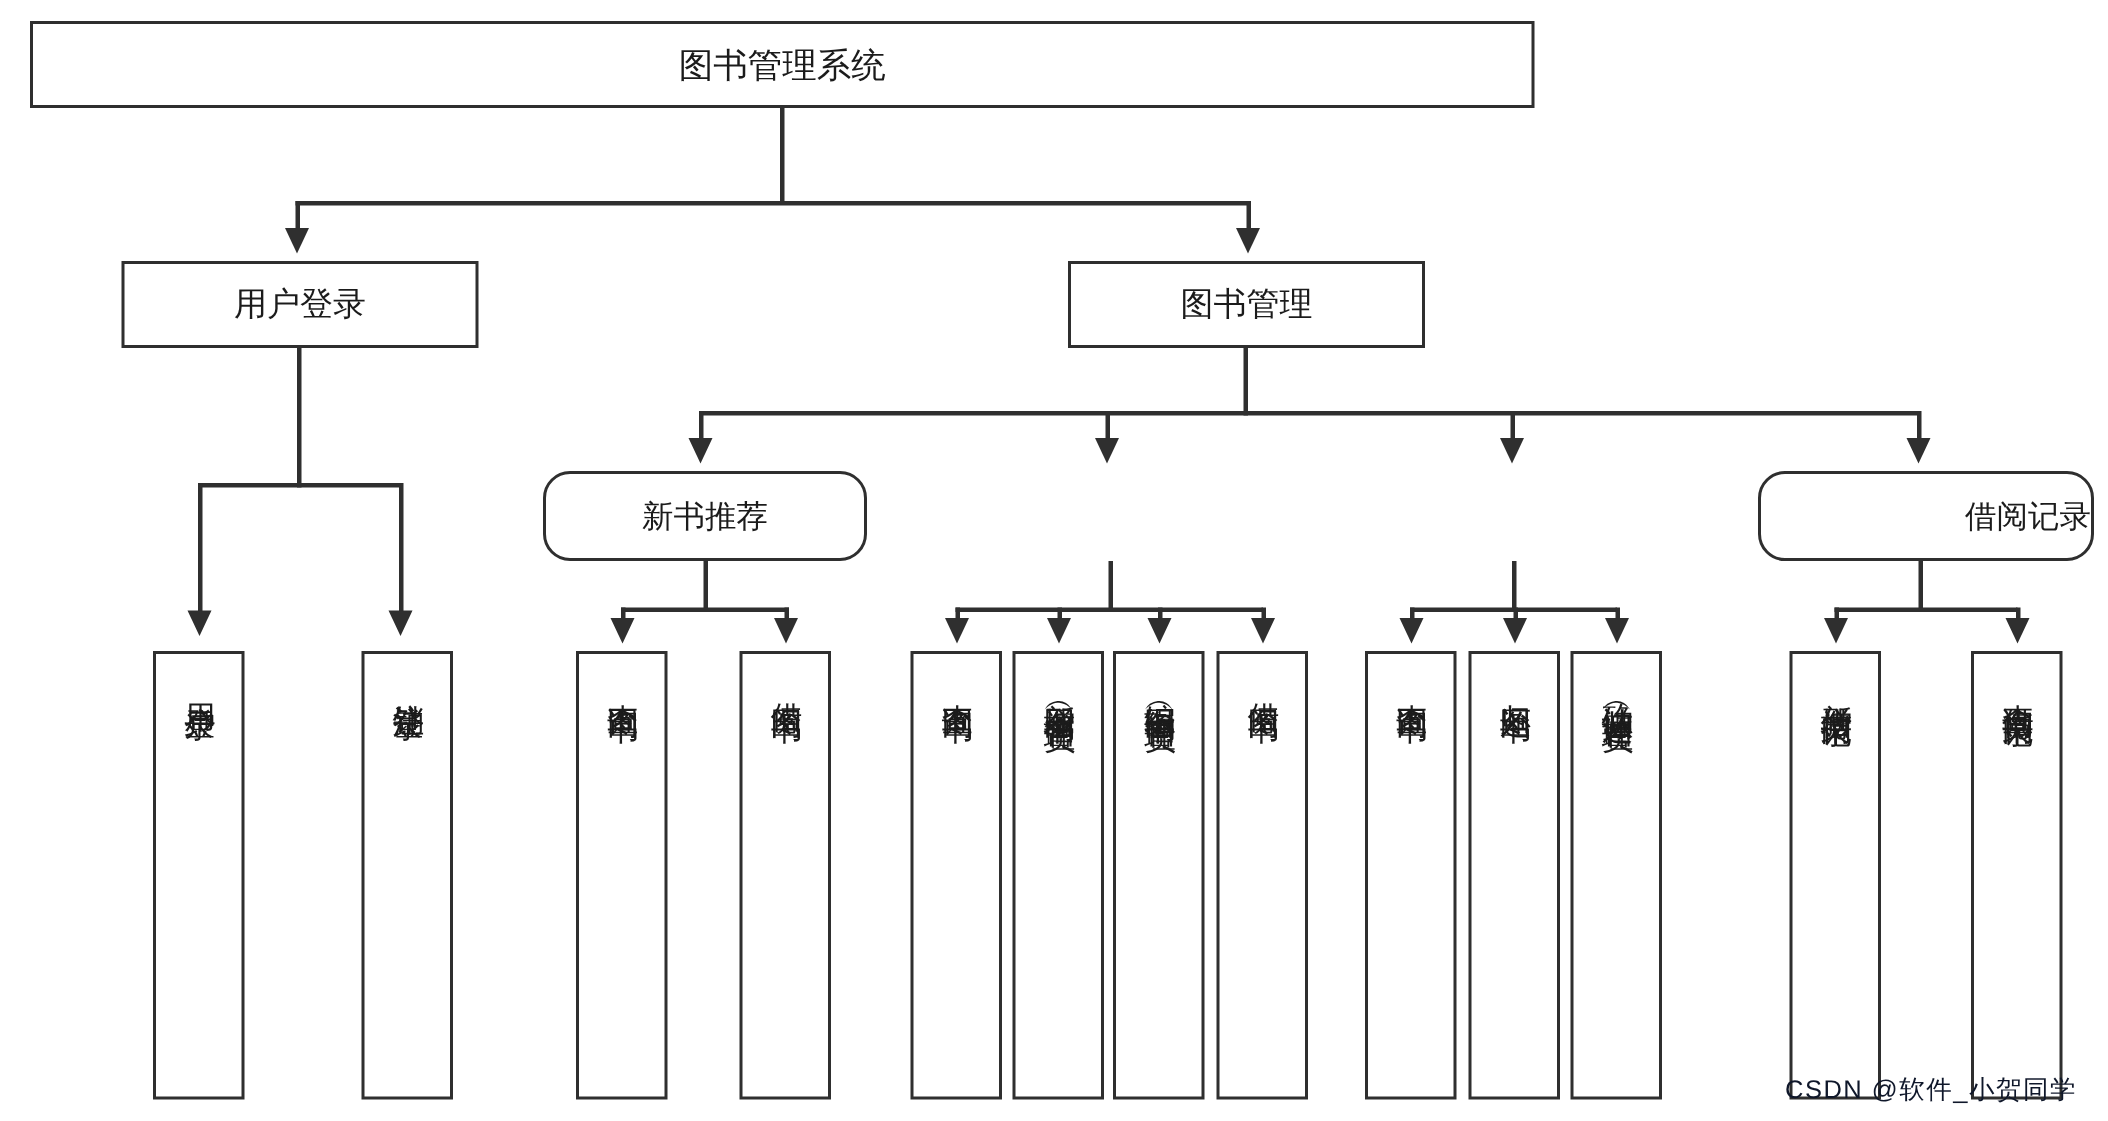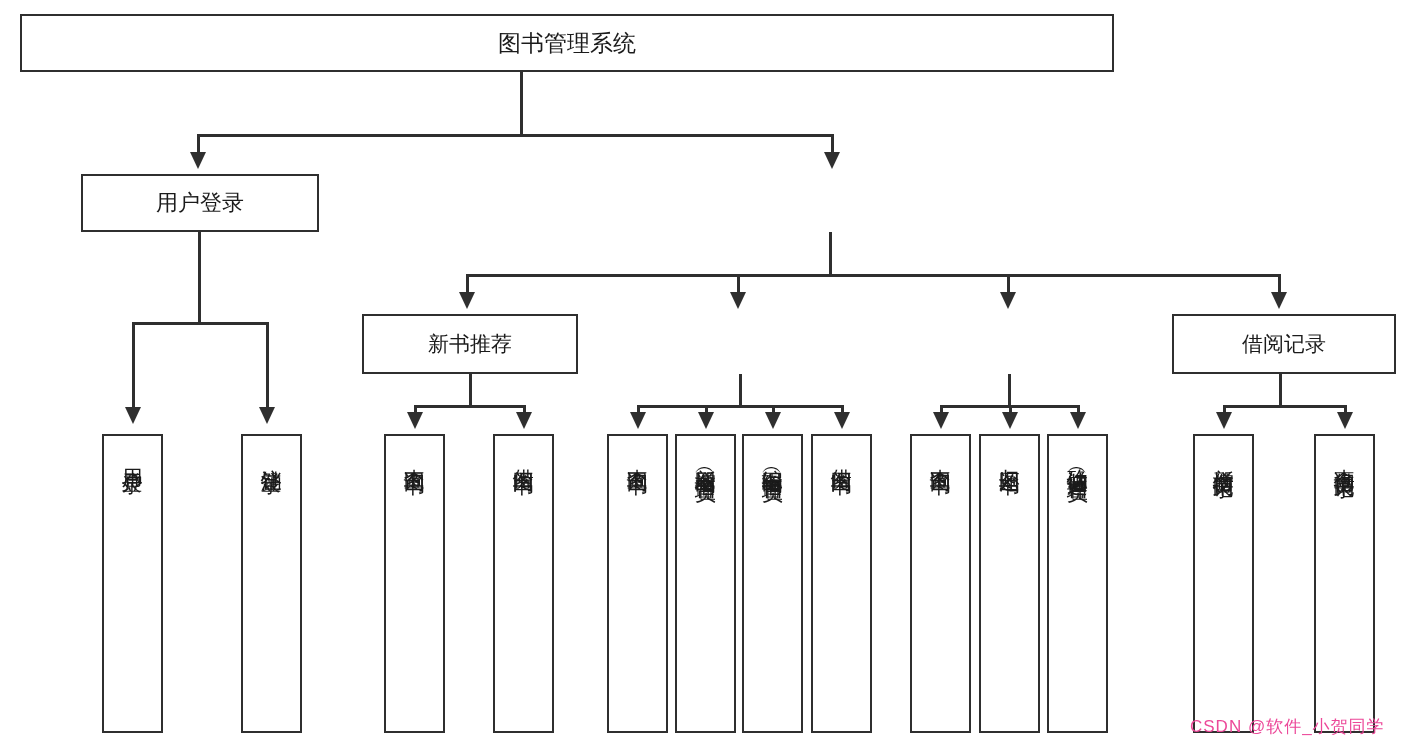--- a/index.html
+++ b/index.html
@@ -23,21 +23,21 @@
     display:flex;
     align-items:center;
     justify-content:center;
     color:#1b1b1b;
   }
   .node.root{
     border-width:2px;
     font-size:23px;
   }
   .node.lvl2{ font-size:22px; }
-  .node.lvl3{ font-size:21px; }
+  .node.lvl3{ font-size:21px;border-radius:18px; }
 
   
   .node.leaf{
     font-size:21px;
     align-items:flex-start;
     justify-content:center;
     padding-top:16px;
     line-height:1.12;
   }
   .node.leaf .vtext{
@@ -61,46 +61,49 @@
     width:0;height:0;
     border-left:8px solid transparent;
     border-right:8px solid transparent;
     border-top:17px solid #2f2f2f;
   }
 
   
   #watermark{
     position:absolute;
     font-size:17px;
-    color:#ec4899;
+    color:#0f172a;
     white-space:nowrap;
     letter-spacing:1px;
     user-select:none;
   }
 </style>
 </head>
 <body>
 
 <div id="canvas">
 
-  <div class="node root" style="left:20px;top:14px;width:1094px;height:58px;">
+  <div class="node root" style="left:20px;top:14px;width:1003px;height:58px;">
     <span>图书管理系统</span>
   </div>
 
   <div class="vline" style="left:520px;top:72px;height:64px;"></div>
   <div class="hline" style="left:197px;top:134px;width:637px;"></div>
   <div class="vline" style="left:197px;top:134px;height:20px;"></div>
   <div class="arrow" style="left:190px;top:152px;"></div>
   <div class="vline" style="left:831px;top:134px;height:20px;"></div>
   <div class="arrow" style="left:824px;top:152px;"></div>
 
   <div class="node lvl2" style="left:81px;top:174px;width:238px;height:58px;">
     <span>用户登录</span>
   </div>
 
+  <div class="node lvl2" style="left:712px;top:174px;width:238px;height:58px;">
+    <span>图书管理</span>
+  </div>
 
   <div class="vline" style="left:198px;top:232px;height:93px;"></div>
   <div class="hline" style="left:132px;top:322px;width:136px;"></div>
   <div class="vline" style="left:132px;top:322px;height:87px;"></div>
   <div class="arrow" style="left:125px;top:407px;"></div>
   <div class="vline" style="left:266px;top:322px;height:87px;"></div>
   <div class="arrow" style="left:259px;top:407px;"></div>
 
   <div class="vline" style="left:829px;top:232px;height:45px;"></div>
   <div class="hline" style="left:466px;top:274px;width:812px;"></div>
@@ -109,21 +112,21 @@
   <div class="vline" style="left:737px;top:274px;height:20px;"></div>
   <div class="arrow" style="left:730px;top:292px;"></div>
   <div class="vline" style="left:1007px;top:274px;height:20px;"></div>
   <div class="arrow" style="left:1000px;top:292px;"></div>
   <div class="vline" style="left:1278px;top:274px;height:20px;"></div>
   <div class="arrow" style="left:1271px;top:292px;"></div>
 
   <div class="node lvl3" style="left:362px;top:314px;width:216px;height:60px;">
     <span>新书推荐</span>
   </div>
-  <div class="node lvl3" style="left:1172px;top:314px;width:224px;height:60px;">
+  <div class="node lvl3" style="left:1172px;top:314px;width:224px;height:60px;justify-content:flex-end;">
     <span>借阅记录</span>
   </div>
 
   <div class="vline" style="left:469px;top:374px;height:34px;"></div>
   <div class="hline" style="left:414px;top:405px;width:112px;"></div>
   <div class="vline" style="left:414px;top:405px;height:9px;"></div>
   <div class="arrow" style="left:407px;top:412px;"></div>
   <div class="vline" style="left:523px;top:405px;height:9px;"></div>
   <div class="arrow" style="left:516px;top:412px;"></div>
 

